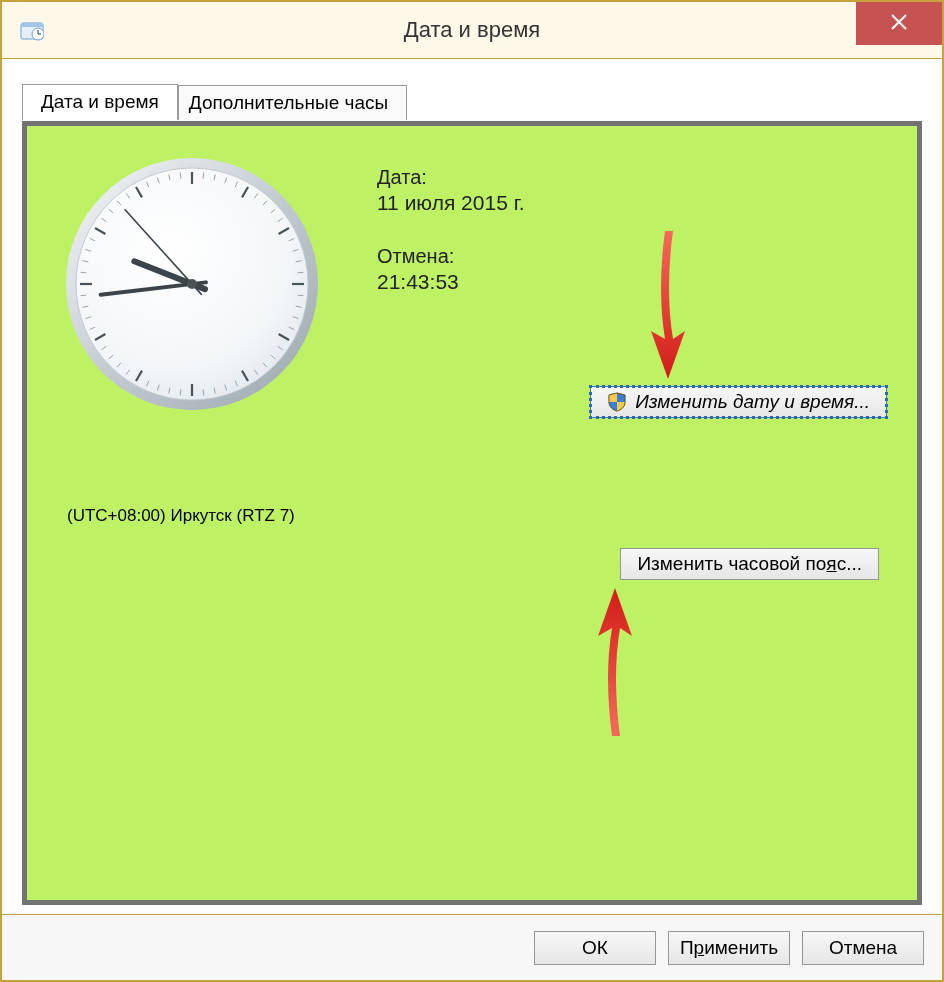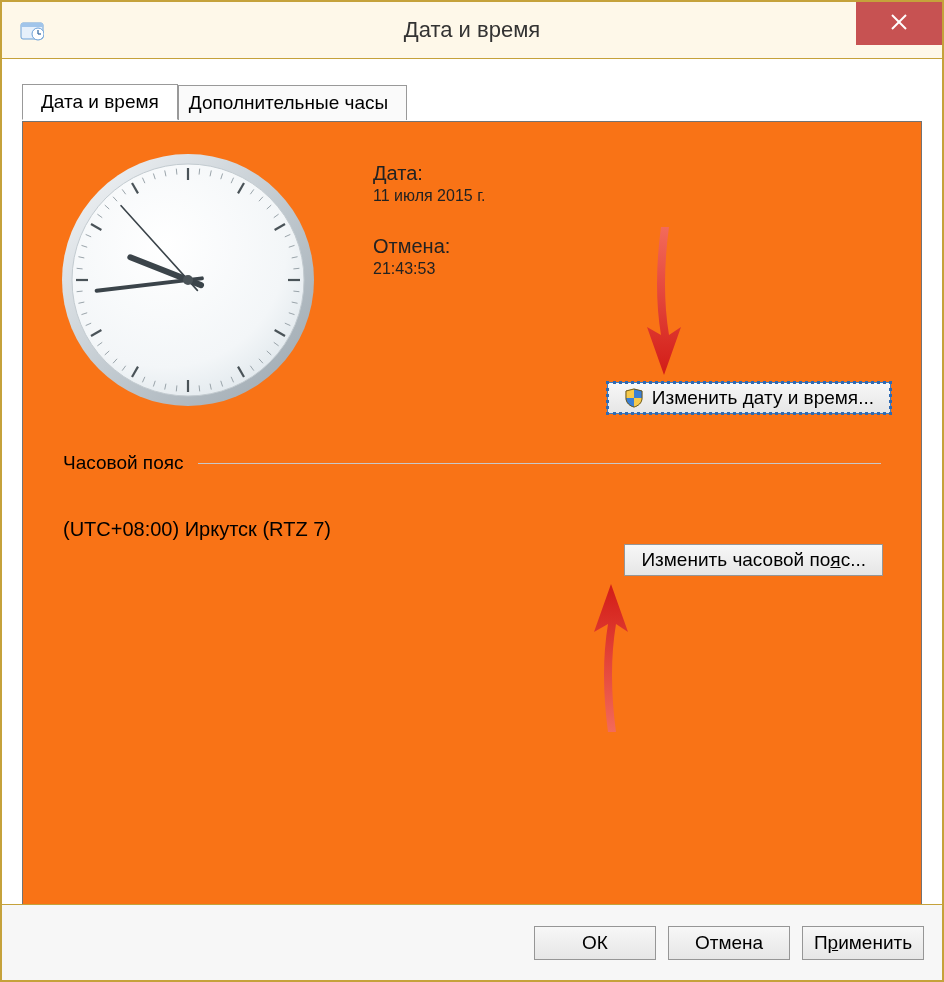--- a/index.html
+++ b/index.html
@@ -80,27 +80,27 @@
   .tab.active {
     background: #fff;
     border-bottom: 1px solid #fff;
     z-index: 3;
   }
   .tab.inactive {
     background: #fafafa;
     padding-left: 10px;
   }
   .panel {
-    border: 1px solid #737373;
+    border: 5px solid #737373;
     position: absolute;
     left: 20px;
     right: 20px;
     top: 62px;
     bottom: 10px;
-    background: #f97316;
+    background: #bef264;
   }
   .panel-inner {
     position: relative;
     width: 100%;
     height: 100%;
   }
   .clock-wrap {
     position: absolute;
     left: 35px;
     top: 28px;
@@ -109,39 +109,40 @@
     position: absolute;
     left: 350px;
     top: 40px;
   }
   .label {
     font-size: 20px;
     margin-bottom: 2px;
     color: #222;
   }
   .value {
-    font-size: 16px;
+    font-size: 21px;
     margin-bottom: 30px;
     color: #222;
   }
   .btn {
     background: linear-gradient(#f7f7f7, #e6e6e6);
     border: 1px solid #969696;
     font-size: 19px;
     padding: 4px 16px;
     cursor: pointer;
     display: inline-flex;
     align-items: center;
     gap: 8px;
     white-space: nowrap;
   }
   .btn.focused {
     outline: 3px dotted #2e6ab3;
     outline-offset: -2px;
     border:1px solid #3d7dc3;
+    font-style:italic;
   }
   .btn-change-dt {
     position: absolute;
     right: 30px;
     top: 260px;
   }
   .btn-change-tz {
     position: absolute;
     right: 38px;
     top: 422px;
@@ -156,35 +157,35 @@
     gap: 14px;
   }
   .section-header .line {
     flex: 1;
     height: 1px;
     background: #c8c8c8;
   }
   .tz-value {
     position: absolute;
     left: 40px;
-    top: 396px;
-    font-size: 20px;
+    top: 380px;
+    font-size: 17px;
   }
   .dst-note {
     position: absolute;
     left: 40px;
     top: 530px;
     font-size: 20px;
   }
   .footer {
     position: absolute;
     bottom: 0;
     left: 0;
     right: 0;
-    height: 76px;
+    height: 66px;
     border-top: 1px solid #c5a23b;
     background: #f7f7f7;
     display: flex;
     justify-content: flex-end;
     align-items: center;
     padding-right: 18px;
     gap: 12px;
     box-sizing: border-box;
   }
   .footer .btn {
@@ -336,24 +337,20 @@
               <path d="M10 1 L18 3 V10 L10 10 Z" fill="#3a7fd5"></path>
               <path d="M10 10 L2 10 V3 L10 1 Z" fill="#f6c94b"></path>
               <path d="M10 10 L18 10 C18 15 14 18 10 19 Z" fill="#f6c94b"></path>
               <path d="M10 10 L10 19 C6 18 2 15 2 10 Z" fill="#3a7fd5"></path>
               <path d="M10 1 L18 3 V10 C18 15 14 18 10 19 C6 18 2 15 2 10 V3 Z" fill="none" stroke="#5b4a12" stroke-width="0.8"></path>
             </svg>
           </span>
           <span>Изменить дату и время...</span>
         </button>
 
-        <div class="section-header">
-          <span>Часовой пояс</span>
-          <div class="line"></div>
-        </div>
 
         <div class="tz-value">(UTC+08:00) Иркутск (RTZ 7)</div>
 
         <button class="btn btn-change-tz">
           <span><span>Изменить часовой по</span><span class="underline-letter">я</span><span>с...</span></span>
         </button>
 
 
         <div class="arrow" style="left:618px; top:105px;">
           <svg width="50" height="150">
@@ -380,20 +377,20 @@
 
       </div>
     </div>
   </div>
 
   <div class="footer">
     <button class="btn">
       <span>ОК</span>
     </button>
     <button class="btn">
+      <span><span>П</span><span class="underline-letter">р</span><span>именить</span></span>
+    </button>
+    <button class="btn">
       <span>Отмена</span>
     </button>
-    <button class="btn">
-      <span><span>П</span><span class="underline-letter">р</span><span>именить</span></span>
-    </button>
   </div>
 
 </div>
 
 </body></html>

